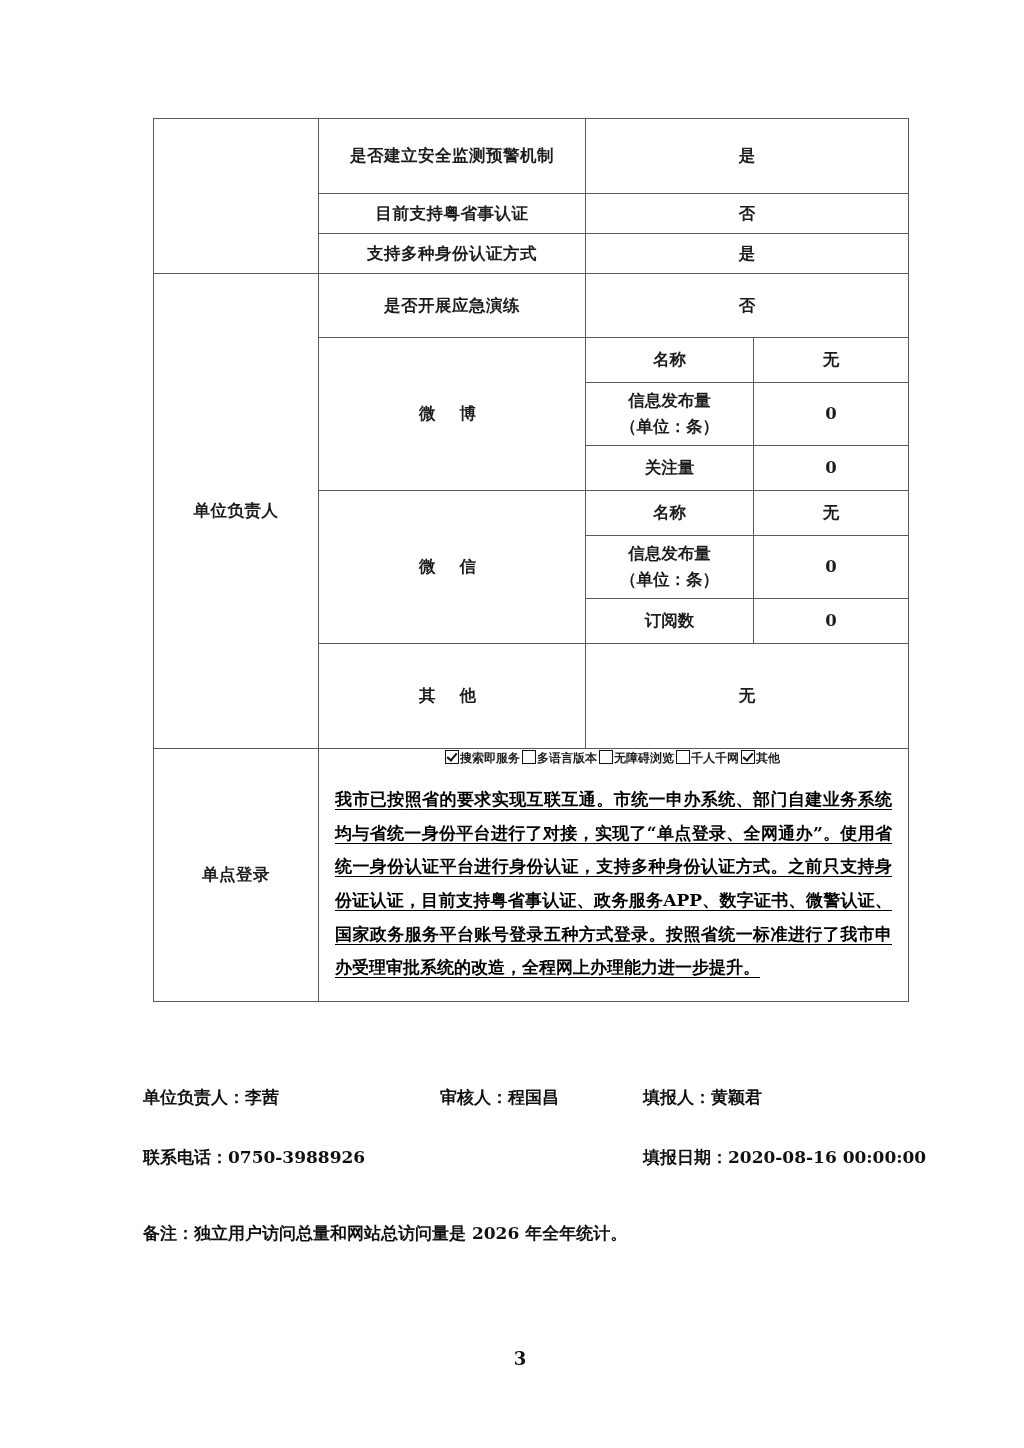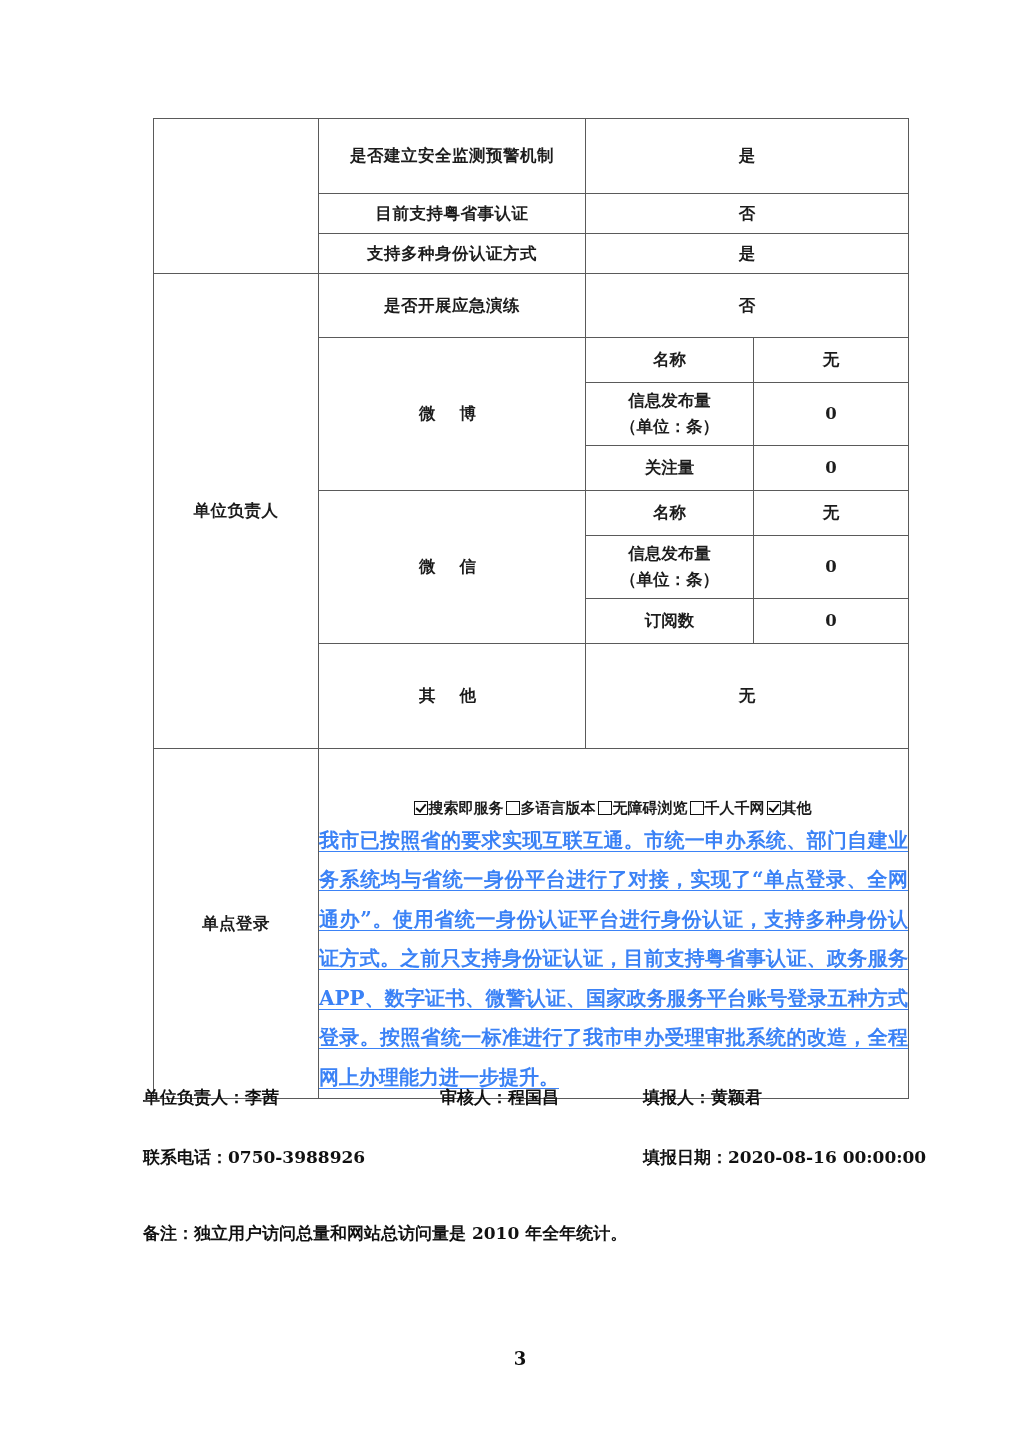--- a/index.html
+++ b/index.html
@@ -62,25 +62,24 @@
     font-size: 16.5px;
   }
 
   
   .innov-cell {
     text-align: left;
     padding: 10px 13px 12px 13px;
     vertical-align: top;
   }
   .chk-line {
-    font-size: 15px;
+    font-size: 12px;
     line-height: 1.5;
     white-space: nowrap;
     margin-bottom: 1px;
-    margin-top: 48px;
   }
   .chk {
     display: inline-block;
     width: 14px;
     height: 14px;
     border: 1.8px solid #111;
     position: relative;
     vertical-align: -2px;
     margin-right: 1px;
     box-sizing: border-box;
@@ -93,26 +92,26 @@
     top: 0px;
     width: 4px;
     height: 8px;
     border: solid #111;
     border-width: 0 2.2px 2.2px 0;
     transform: rotate(40deg);
   }
   .chk-label { margin-right: 2px; }
 
   .innov-body {
-    font-size: 20px;
+    font-size: 17px;
     line-height: 1.98;
     text-align: justify;
     text-justify: inter-ideograph;
-    margin: 0;
-    color: #3b82f6;
+    margin: 16px;
+    color: #000000;
   }
   .innov-body .uline {
     text-decoration: underline;
     text-decoration-thickness: 1px;
     text-underline-offset: 4px;
   }
 
   
   .sig-row {
     position: absolute;
@@ -234,18 +233,18 @@
     <span class="sig-b">审核人：程国昌</span>
     <span class="sig-c">填报人：黄颖君</span>
   </div>
 
   <div class="sig-row" id="sig-line-2">
     <span class="sig-d">联系电话：0750-3988926</span>
     <span class="sig-e">填报日期：2020-08-16 00:00:00</span>
   </div>
 
   <div class="sig-row" id="note-line">
-    <span class="sig-d">备注：独立用户访问总量和网站总访问量是 2010 年全年统计。</span>
+    <span class="sig-d">备注：独立用户访问总量和网站总访问量是 2026 年全年统计。</span>
   </div>
 
   <div class="pageno">3</div>
 
 </div>
 
 </body></html>

